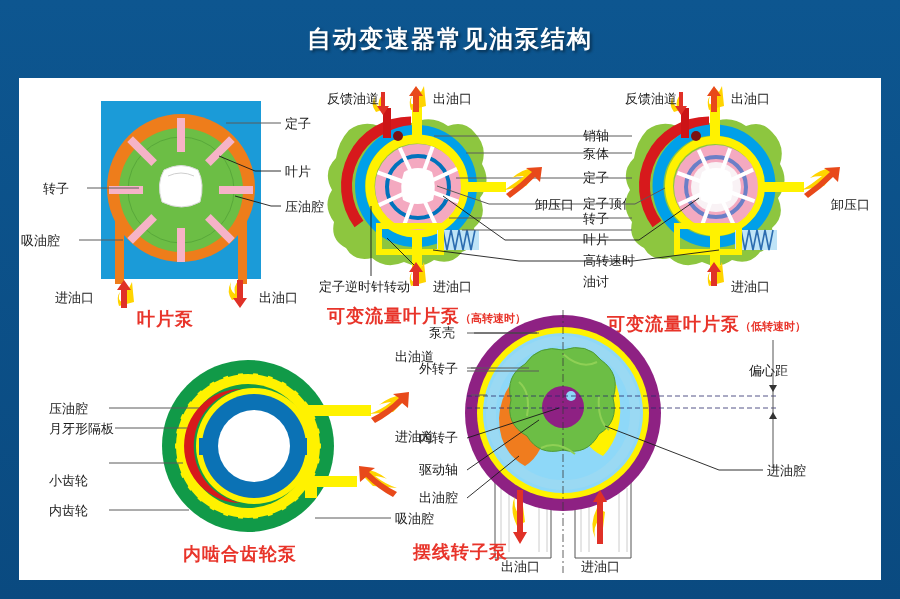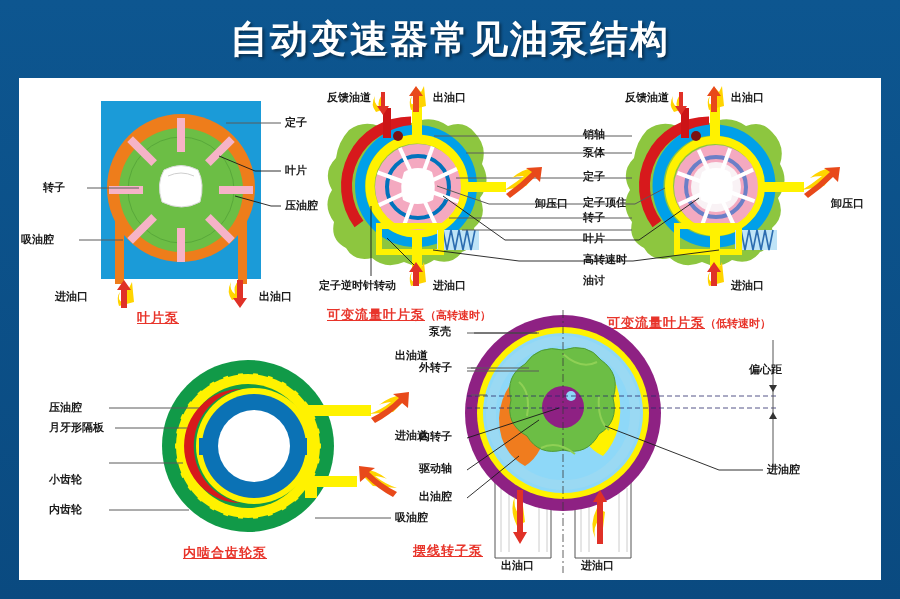--- a/index.html
+++ b/index.html
@@ -11,38 +11,38 @@
   #poster{position:relative;width:900px;height:599px;background:#0c558f;}
   #poster::before{
     content:"";position:absolute;left:0;top:0;right:0;bottom:0;
     background:linear-gradient(180deg,#0d5690 0%,#0a4a80 100%);
   }
   .title-bar{
     position:absolute;left:0;top:0;width:900px;height:78px;
     display:flex;align-items:center;justify-content:center;z-index:3;
   }
   .title-text{
-    color:#ffffff;font-size:38px;font-weight:bold;letter-spacing:2px;
+    color:#ffffff;font-size:24px;font-weight:bold;letter-spacing:2px;
     text-shadow:2px 2px 3px rgba(0,0,0,0.45);
     font-family:Liberation Serif, serif;
   }
   .canvas{
     position:absolute;left:19px;top:78px;width:862px;height:502px;
     background:#ffffff;z-index:2;overflow:hidden;
   }
   .lbl{
-    position:absolute;font-size:11px;color:#1a1a1a;white-space:nowrap;
-    font-weight:bold;font-family:"DejaVu Sans","Liberation Sans",sans-serif;
+    position:absolute;font-size:13px;color:#1a1a1a;white-space:nowrap;
+    font-weight:normal;font-family:"DejaVu Sans","Liberation Sans",sans-serif;
     line-height:1;
   }
   .cap{
     position:absolute;white-space:nowrap;color:#e8342a;font-weight:bold;
     font-family:"DejaVu Sans","Liberation Sans",sans-serif;
   }
-  .cap .big{font-size:13px;letter-spacing:1px;text-decoration:underline;}
+  .cap .big{font-size:18px;letter-spacing:1px;}
   .cap .small{font-size:11px;letter-spacing:0;}
   svg{position:absolute;left:0;top:0;overflow:visible;}
   .ln{stroke:#5a5a5a;stroke-width:1;fill:none;}
   .lnk{stroke:#1a1a1a;stroke-width:0.9;fill:none;}
   .dash{stroke:#2a2a6a;stroke-width:0.8;fill:none;stroke-dasharray:5 3;}
   .dashdot{stroke:#3a3a3a;stroke-width:0.8;fill:none;stroke-dasharray:8 3 2 3;}
 </style>
 </head>
 <body>
 

